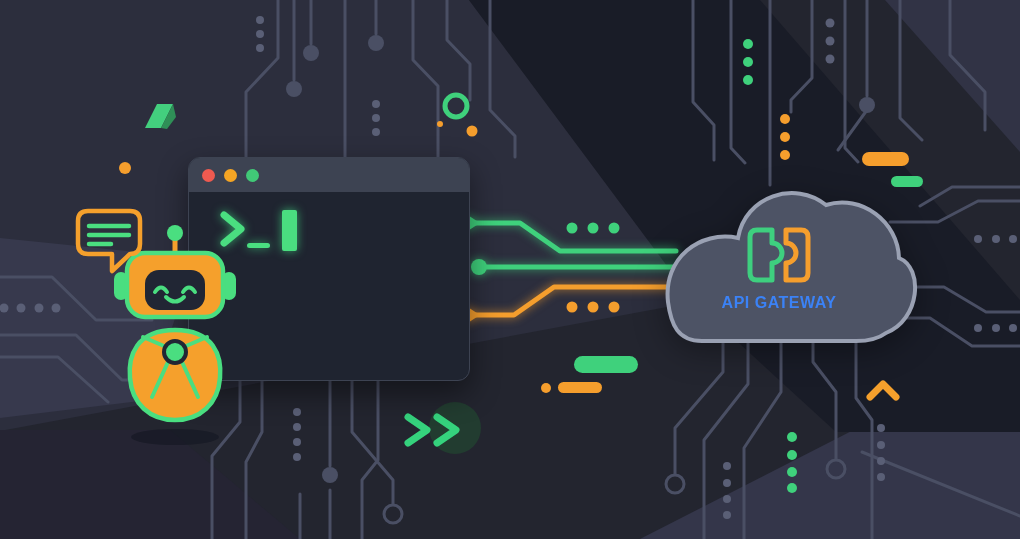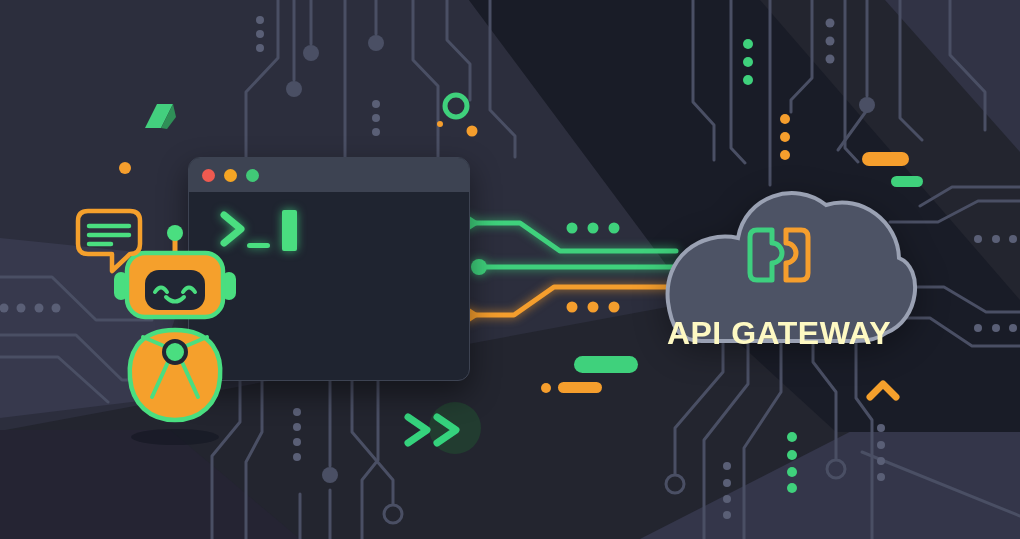--- a/index.html
+++ b/index.html
@@ -23,21 +23,21 @@
   .glow-orange{filter:drop-shadow(0 0 5px rgba(245,158,45,.75));}
   .terminal{position:absolute;left:188px;top:157px;width:280px;height:222px;
             background:#1f2430;border:1px solid #3d4352;border-radius:12px;
             box-shadow:0 12px 30px rgba(0,0,0,.45);}
   .titlebar{height:34px;background:#3d4352;border-radius:11px 11px 0 0;
             display:flex;align-items:center;gap:9px;padding-left:13px;}
   .ctrl{width:13px;height:13px;border-radius:50%;}
   .ctrl.close{background:#ef5a50;} .ctrl.min{background:#f5a524;} .ctrl.max{background:#41c977;}
   .promptsvg{position:absolute;left:30px;top:52px;}
   .cloud-label{position:absolute;left:779px;top:303px;transform:translate(-50%,-50%);
-               color:#fef9c3;font-size:32px;font-weight:bold;letter-spacing:.5px;white-space:nowrap;z-index:6;margin-top:30px;}
+               color:#3b82f6;font-size:16px;font-weight:bold;letter-spacing:.5px;white-space:nowrap;z-index:6;}
 </style>
 </head>
 <body>
 
 <div class="stage">
 
   <div class="shape bgA"></div>
   <div class="shape bgB"></div>
   <div class="shape bgC"></div>
   <div class="shape bgD"></div>

